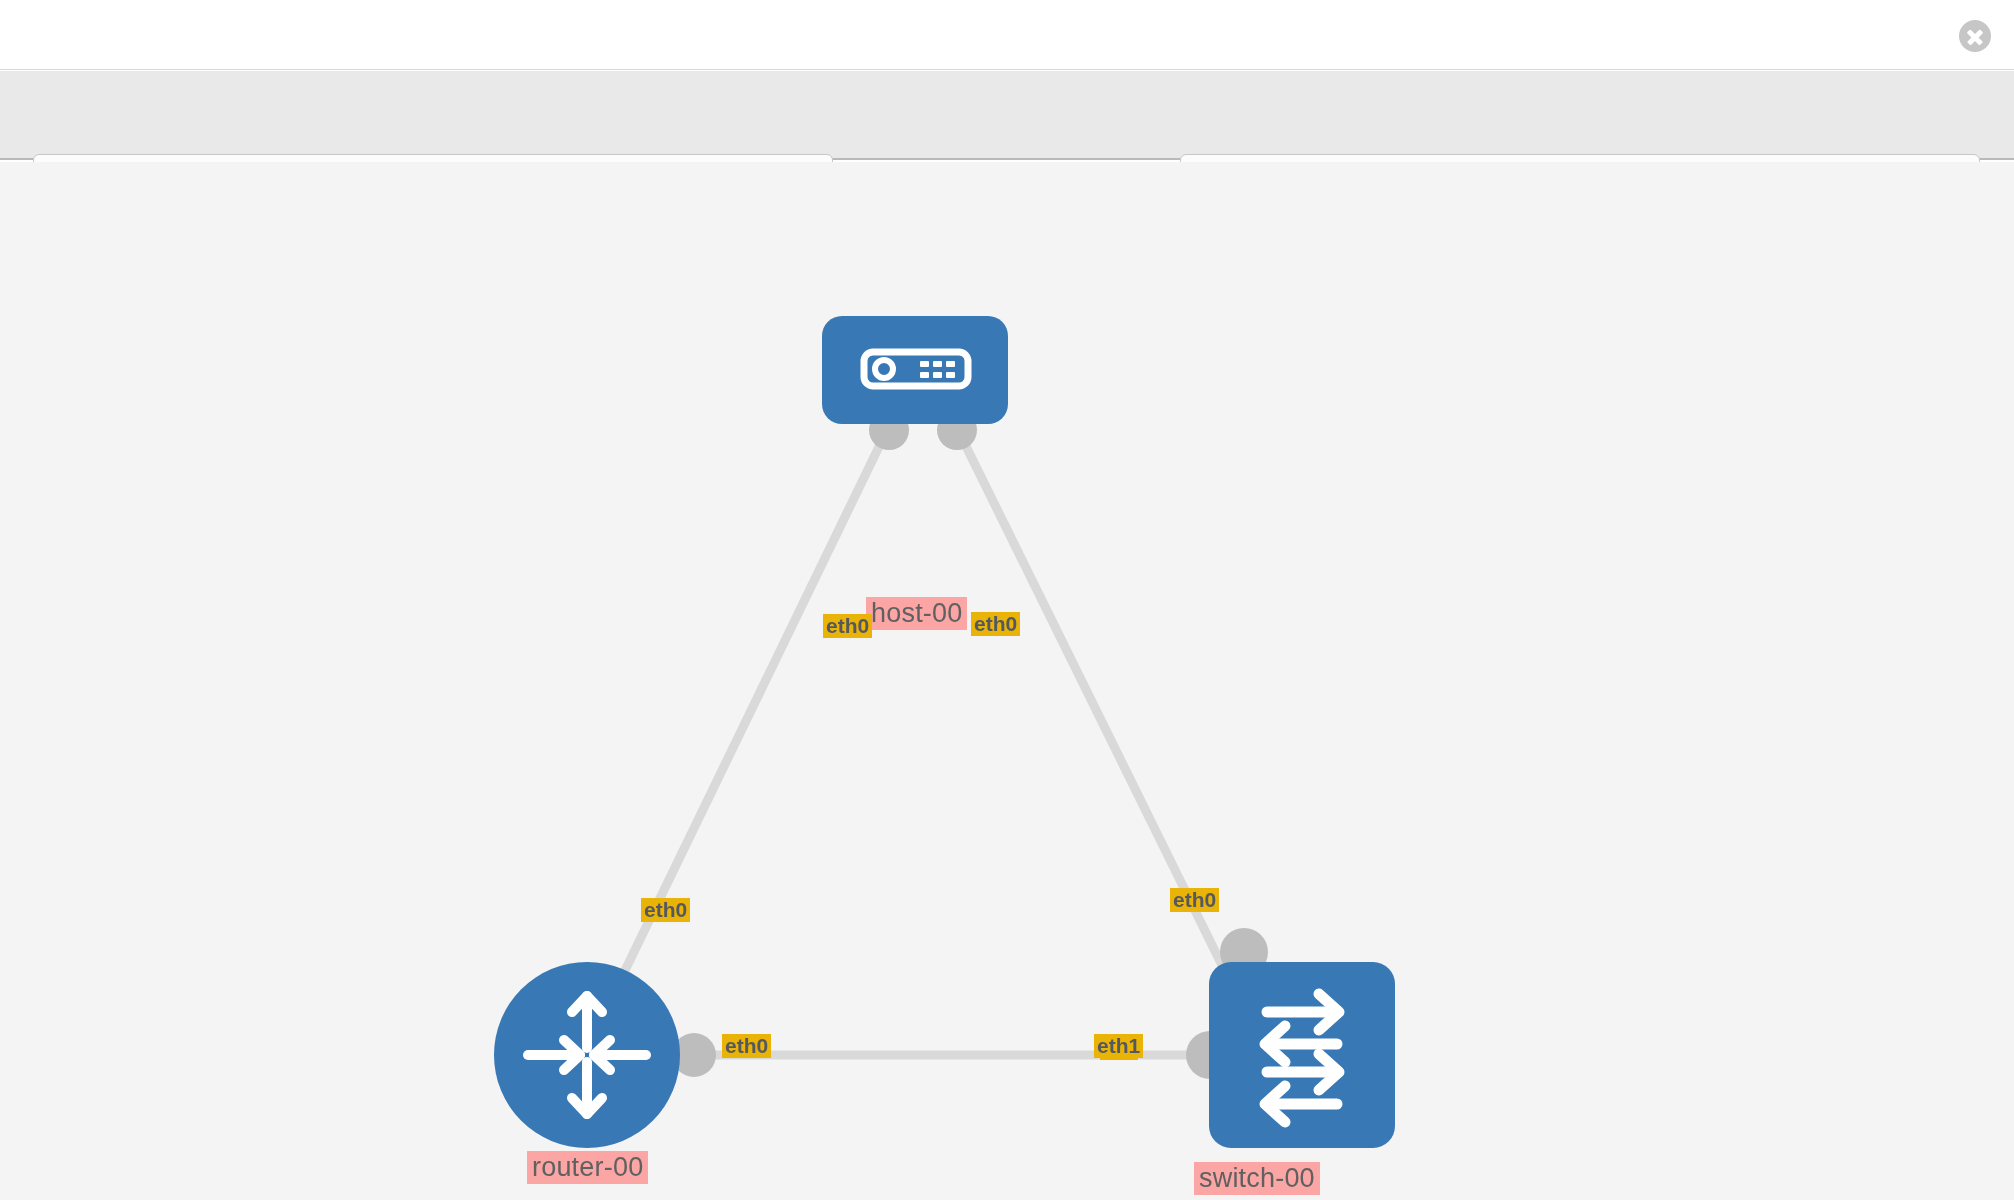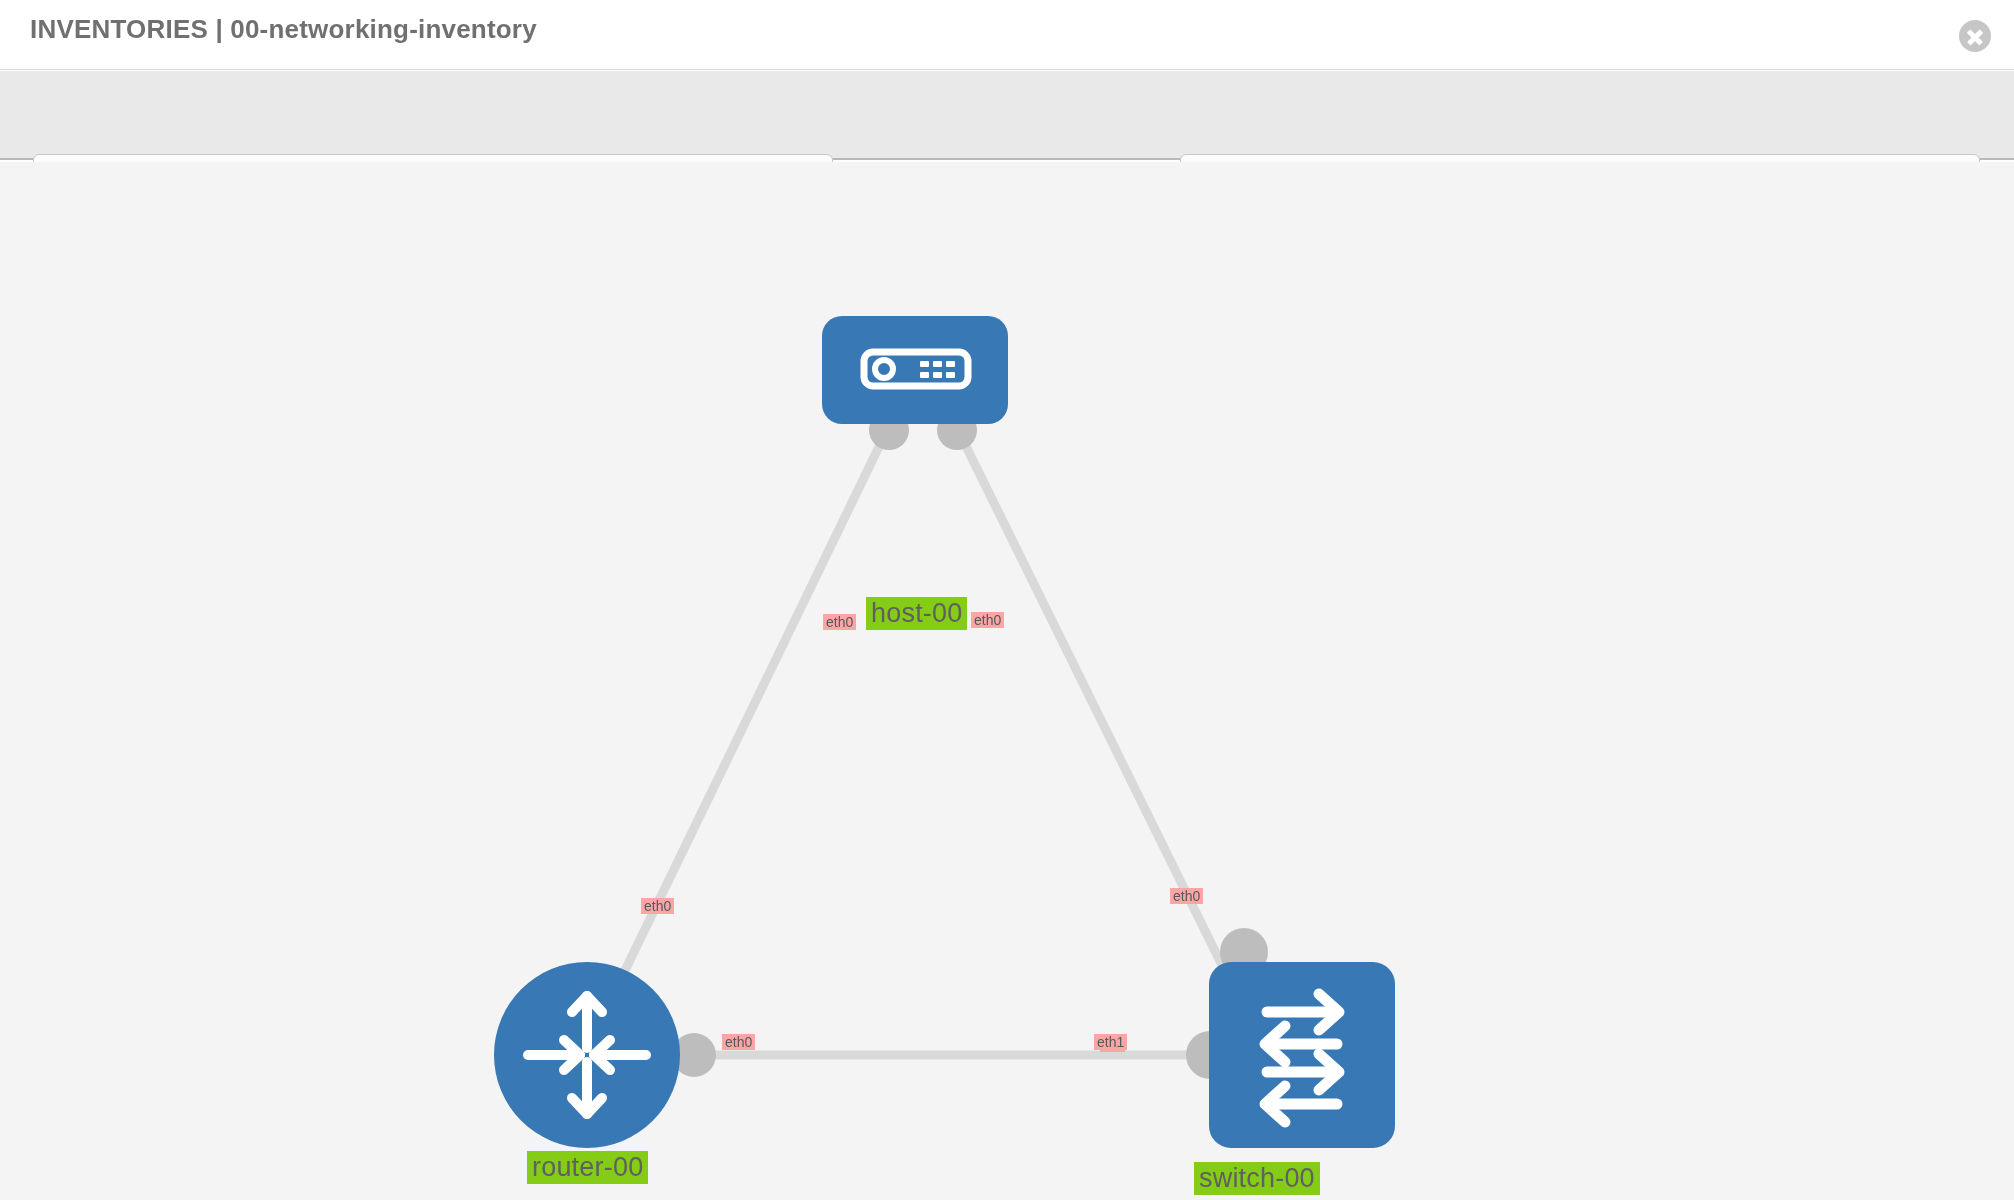--- a/index.html
+++ b/index.html
@@ -120,52 +120,52 @@
   #node-router { left: 494px; top: 800px; width: 186px; height: 186px; }
   #node-router .node-shape { width: 186px; height: 186px; border-radius: 50%; }
   
   #node-switch { left: 1209px; top: 800px; width: 186px; height: 186px; }
   #node-switch .node-shape { width: 186px; height: 186px; border-radius: 22px; }
 
   .node-label {
     position: absolute;
     font-size: 27px;
     color: #606060;
-    background: #84cc16;
+    background: #fca5a5;
     padding: 1px 5px;
     white-space: nowrap;
     letter-spacing: .2px;
   }
   #label-host   { left: 866px; top: 435px; }
   #label-router { left: 527px; top: 989px; }
   #label-switch { left: 1194px; top: 1000px; }
 
   .iface-label {
     position: absolute;
-    font-size: 14px;
+    font-size: 21px;
     color: #55595d;
-    background: #fca5a5;
+    background: #eab308;
     padding: 0 3px;
     white-space: nowrap;
+    font-weight: bold;
   }
   #iface-host-left   { left: 823px; top: 452px; }
   #iface-host-right  { left: 971px; top: 450px; }
   #iface-router-up   { left: 641px; top: 736px; }
   #iface-switch-up   { left: 1170px; top: 726px; }
   #iface-router-mid  { left: 722px; top: 872px; }
   #iface-switch-mid-a{ left: 1100px; top: 874px; }
   #iface-switch-mid-b{ left: 1094px; top: 872px; }
 </style>
 </head>
 <body>
 
 <div id="app">
 
   <div class="header">
-    <div class="header-title">INVENTORIES | 00-networking-inventory</div>
     <div class="close-btn" title="close"></div>
   </div>
 
   <div class="toolbar">
 
     <div class="select-box" id="actions-select">
       <span class="sel-text">ACTIONS</span>
       <span class="caret"></span>
     </div>
 

